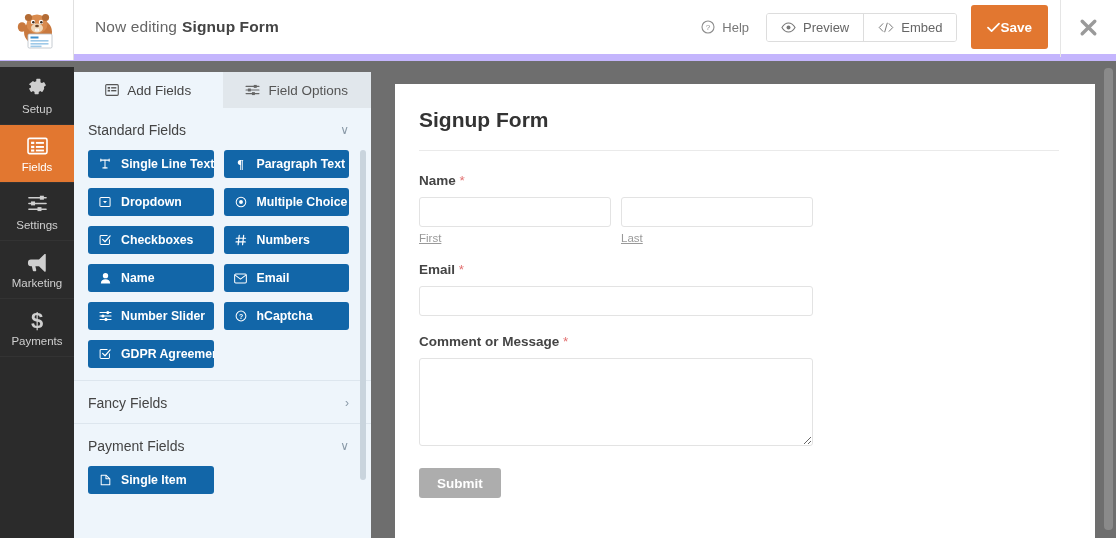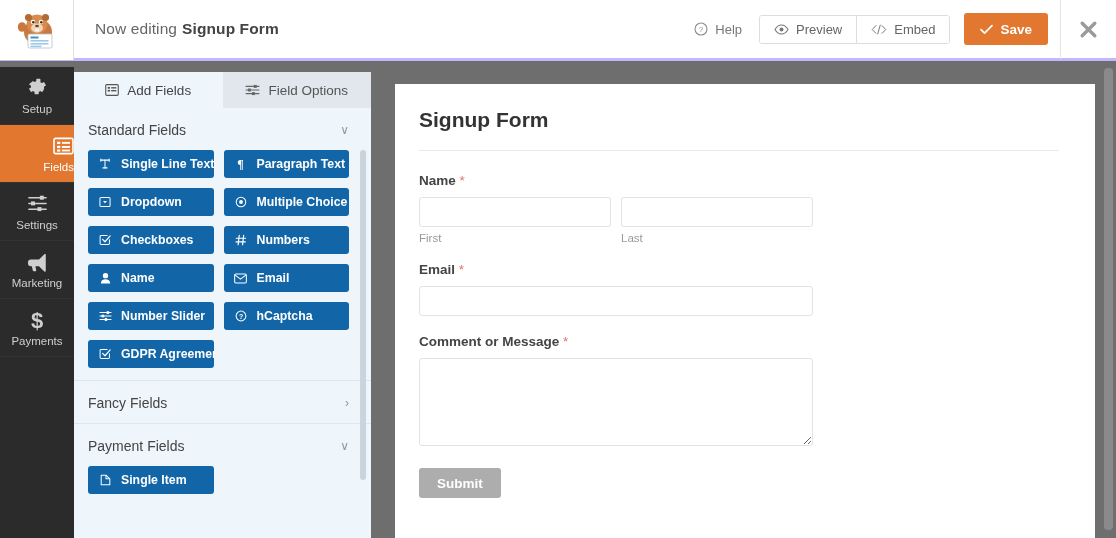--- a/index.html
+++ b/index.html
@@ -8,21 +8,21 @@
     overflow: hidden;
     background: #ffffff;
     font-family: "Liberation Sans", sans-serif;
     -webkit-font-smoothing: antialiased;
   }
   #app { position: relative; width: 1116px; height: 538px; background: #6e6e6e; }
 
   
   .topbar {
     position: absolute; left: 0; top: 0; width: 1116px; height: 61px;
-    background: #ffffff; border-bottom: 3px solid #c4b5fd;
+    background: #ffffff; border-bottom: 7px solid #c4b5fd;
     display: flex; align-items: stretch;
   }
   .logo-box {
     width: 74px; height: 60px; flex: 0 0 74px;
     border-right: 1px solid #e0e0e0;
     display: flex; align-items: center; justify-content: center;
     background: #fff;
   }
   .beaver { position: relative; width: 46px; height: 40px; }
   .title-wrap {
@@ -37,42 +37,42 @@
     cursor: pointer;
   }
   .btn-group { display: flex; border: 1px solid #ddd; border-radius: 3px; overflow: hidden; height: 29px; }
   .btn-group > div {
     display: flex; align-items: center; gap: 7px;
     padding: 0 14px; font-size: 13px; color: #666; background: #fff;
     cursor: pointer;
   }
   .btn-group > div + div { border-left: 1px solid #ddd; }
   .save-btn {
-    display: flex; align-items: center; justify-content: center; gap: 7px;
-    height: 32px; min-width: 74px; margin-left: 14px;
+    display: flex; align-items: center; justify-content: center; 
+    height: 44px; min-width: 74px; margin-left: 14px;
     background: #e27730; color: #fff; border-radius: 3px;
     font-size: 13.5px; font-weight: bold; padding: 0 16px; cursor: pointer;
   }
   .close-x {
     width: 56px; height: 60px; display: flex; align-items: center; justify-content: center;
     margin-left: 12px; border-left: 1px solid #e5e5e5; cursor: pointer;
   }
 
   
   .sidebar {
     position: absolute; left: 0; top: 67px; width: 74px; height: 477px;
     background: #2b2b2b;
   }
   .side-item {
     height: 58px; display: flex; flex-direction: column;
     align-items: center; justify-content: center; gap: 4px;
     color: #cfcfcf; font-size: 11.5px; cursor: pointer;
     border-bottom: 1px solid #333;
   }
-  .side-item.active { background: #e27730; color: #fff; align-items: flex-end; }
+  .side-item.active { background: #e27730; color: #fff; }
   .side-ico { height: 22px; display: flex; align-items: center; justify-content: center; }
 
   
   .panel {
     position: absolute; left: 74px; top: 72px; width: 297px; height: 477px;
     background: #eef5fb; overflow: hidden;
   }
   .tabs { display: flex; height: 36px; background: #eef5fb; }
   .tab {
     flex: 1 1 50%; display: flex; align-items: center; justify-content: center; gap: 8px;
@@ -113,21 +113,21 @@
   }
   .pv-inner { padding: 24px 36px 0 24px; }
   .form-title { font-size: 21px; color: #333; font-weight: bold; padding-bottom: 18px; }
   .form-rule { height: 1px; background: #eaeaea; margin: 0 0 22px 0; }
   .flabel { font-size: 13.5px; color: #444; font-weight: bold; margin-bottom: 9px; }
   .req { color: #e27070; font-weight: normal; }
   .row { display: flex; gap: 10px; }
   .inp {
     height: 30px; border: 1px solid #e3e3e3; border-radius: 3px; background: #fff;
   }
-  .sub { font-size: 11.5px; color: #999; margin-top: 5px; }
+  .sub { font-size: 11.5px; color: #999; margin-top: 5px; text-decoration: underline; }
   .fgroup { margin-bottom: 18px; }
   .ta { height: 88px; border: 1px solid #e3e3e3; border-radius: 3px; background: #fff; }
   .submit {
     display: inline-flex; align-items: center; justify-content: center;
     background: #adadad; color: #fff; font-size: 13.5px; font-weight: bold;
     height: 30px; padding: 0 18px; border-radius: 3px; cursor: pointer;
   }
   .right-scroll {
     position: absolute; right: 3px; top: 68px; width: 9px; height: 462px;
     background: #8a8a8a; border-radius: 4px;

